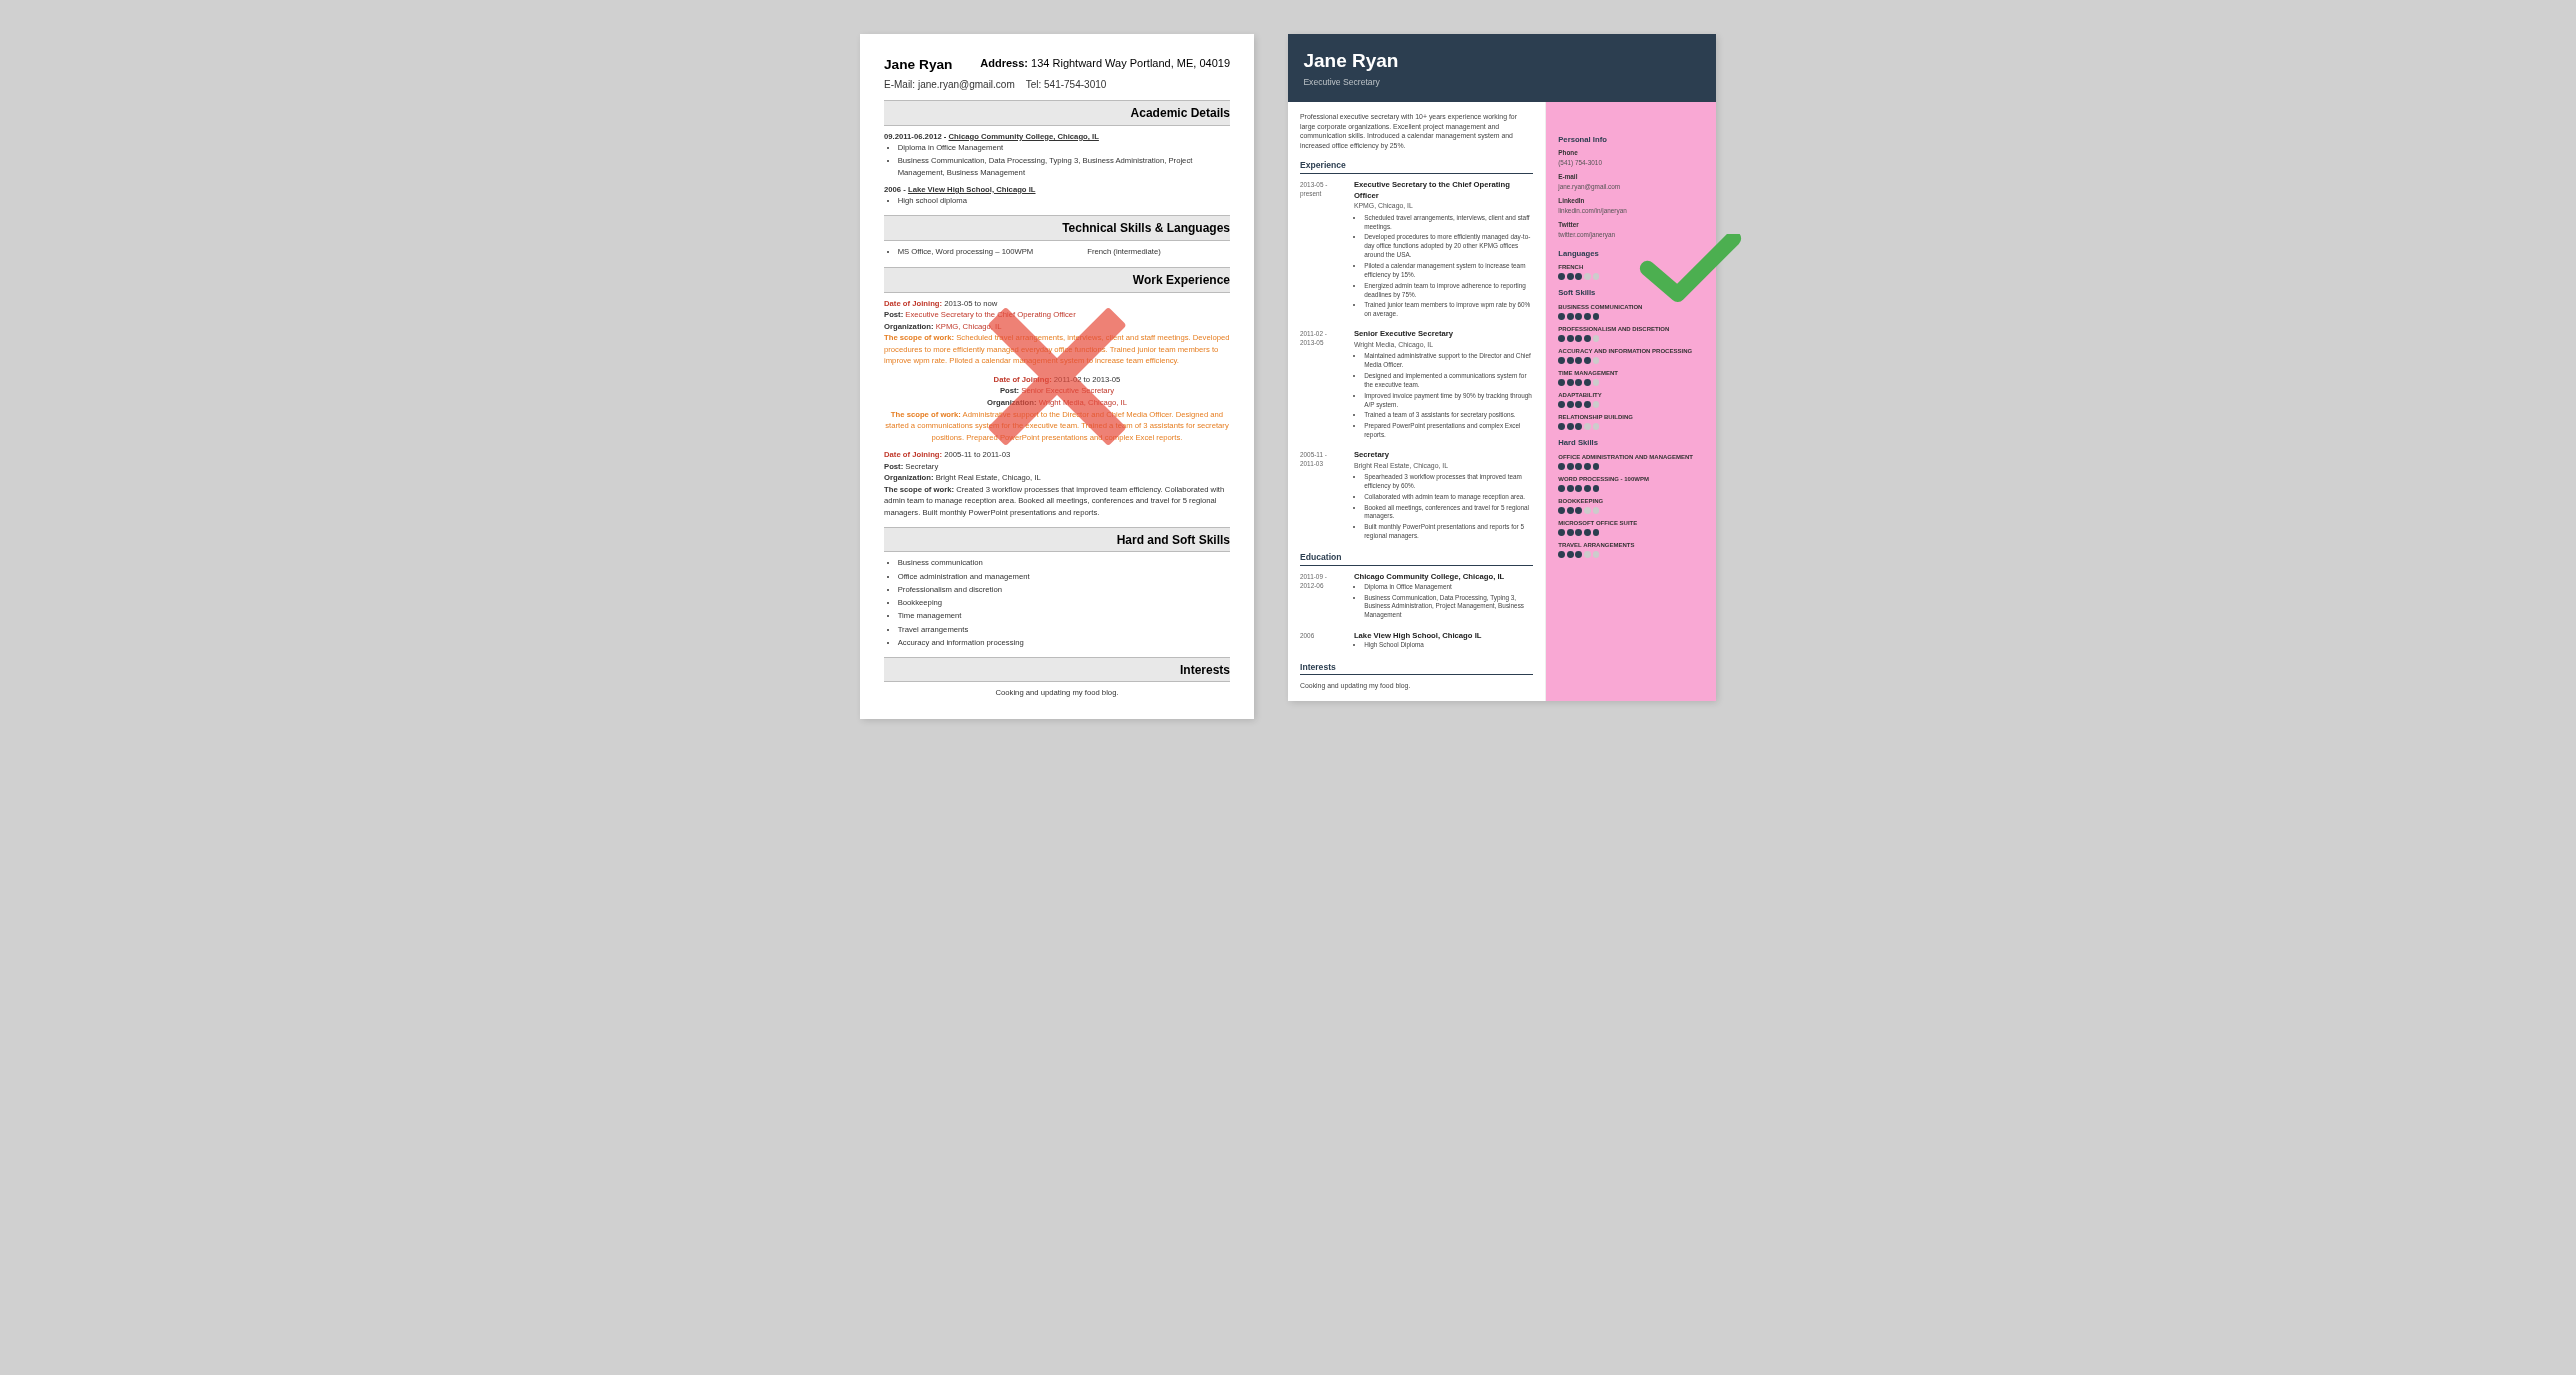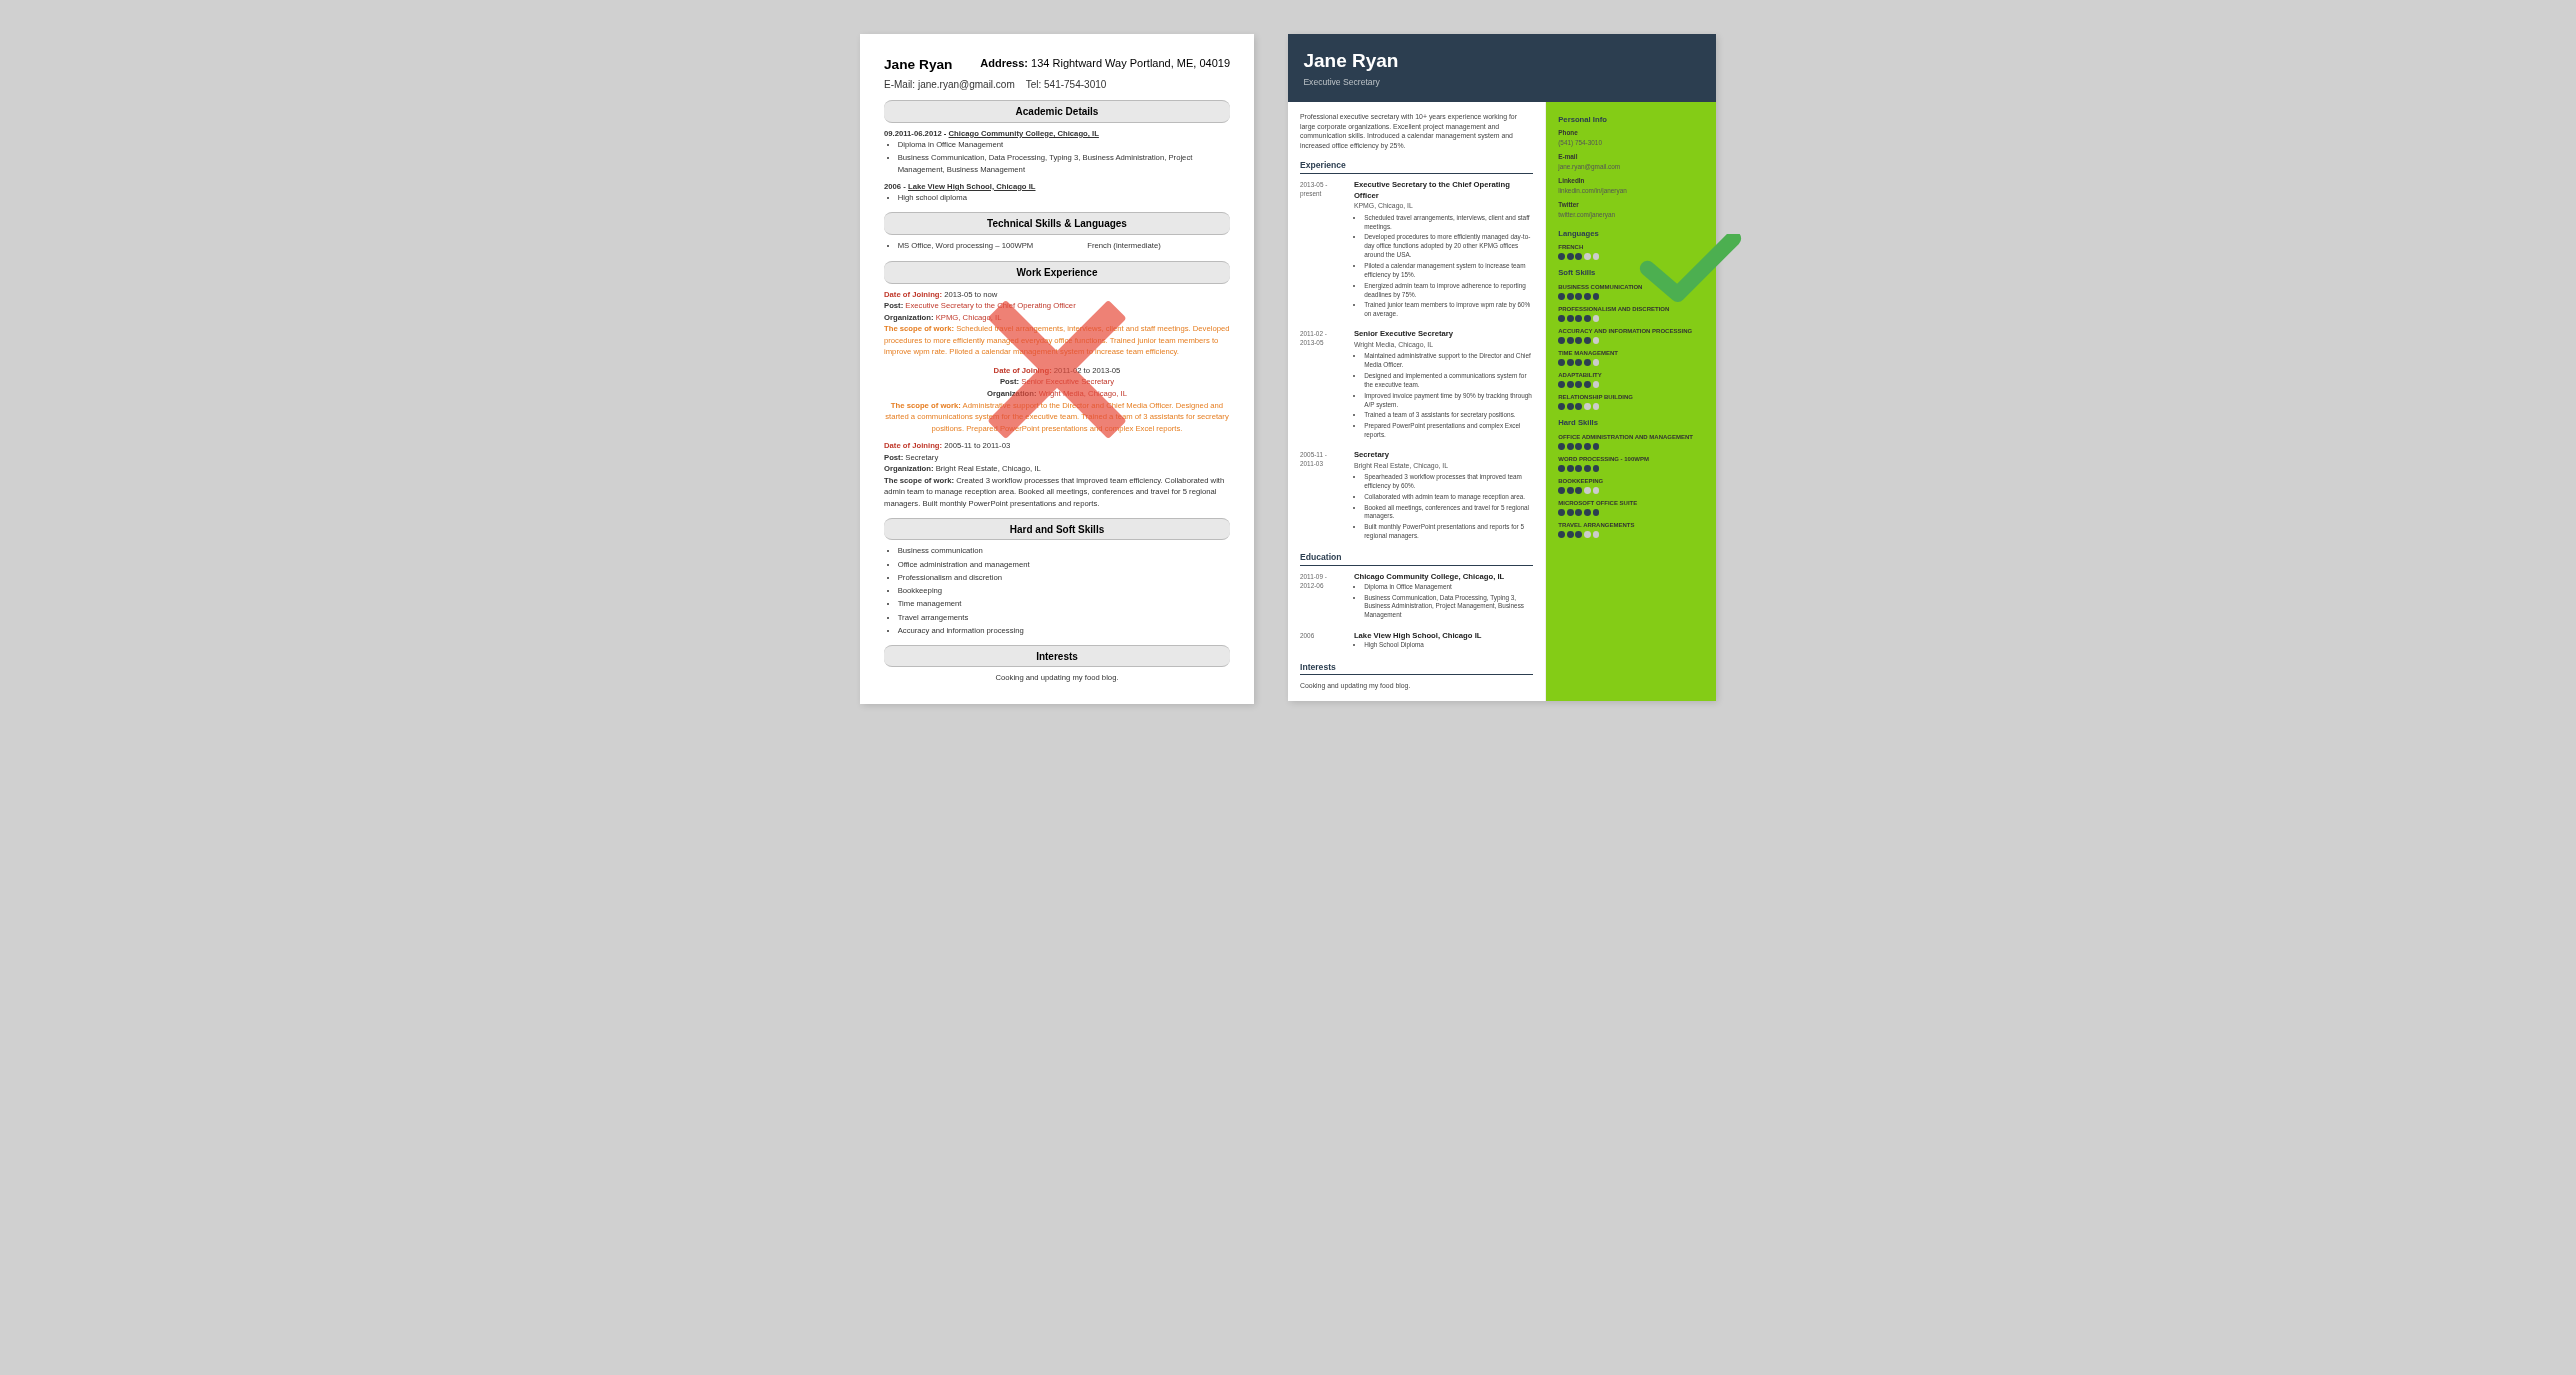--- a/index.html
+++ b/index.html
@@ -31,29 +31,28 @@
     .resume-left .header-contact {
       font-size: 10px;
       color: #333;
       margin-top: 1.7px;
     }
     .resume-left .header-address {
       float: right;
       font-size: 11px;
     }
     .resume-left .section-title {
-      text-align: center;
-      font-weight: bold;
-      font-size: 10px;
+      text-align: right;
+      font-weight: bold;
+      font-size: 12px;
       background: #e8e8e8;
       padding: 2.6px 0;
       margin: 8.6px 0 5.1px 0;
       border-top: 0.9px solid #bbb;
       border-bottom: 0.9px solid #bbb;
-      border-radius: 8px;
     }
     .resume-left .body-text {
       font-size: 7.7px;
       color: #333;
     }
     .resume-left ul {
       padding-left: 13.7px;
       font-size: 7.7px;
     }
     .resume-left ul li {
@@ -135,22 +134,22 @@
     .resume-right .rr-body {
       display: flex;
     }
     .resume-right .rr-main {
       flex: 1.6;
       padding: 10.3px 12px;
       border-right: 0.9px solid #eee;
     }
     .resume-right .rr-sidebar {
       flex: 1;
-      padding: 5px 12px;
-      background: #84cc16;
+      padding: 25px 12px;
+      background: #f9a8d4;
     }
     .resume-right .rr-summary {
       font-size: 6.9px;
       color: #444;
       margin-bottom: 8.6px;
       line-height: 1.4;
     }
     .resume-right .section-title {
       font-size: 8.6px;
       font-weight: bold;

